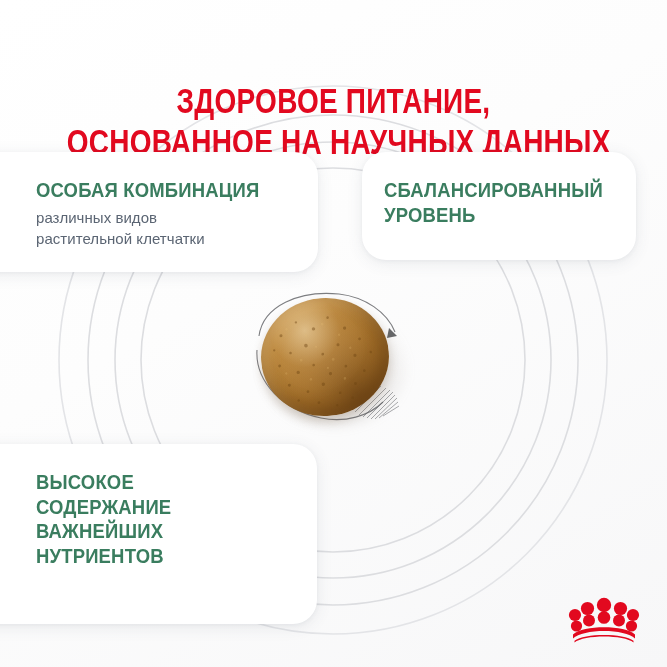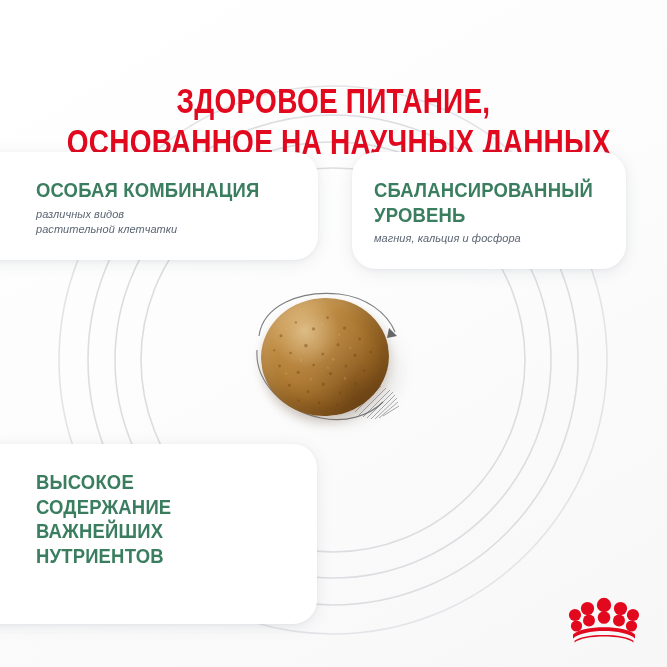--- a/index.html
+++ b/index.html
@@ -108,21 +108,21 @@
     box-sizing: border-box;
   }
   #card-1 {
     left: -40px;
     top: 152px;
     width: 358px;
     min-height: 108px;
     padding: 26px 22px 22px 76px;
   }
   #card-2 {
-    left: 352px;
+    left: 362px;
     top: 152px;
     width: 274px;
     min-height: 108px;
     padding: 26px 22px 22px 22px;
   }
   #card-3 {
     left: -40px;
     top: 444px;
     width: 357px;
     min-height: 180px;
@@ -135,26 +135,25 @@
     font-size: 21px;
     line-height: 1.17;
     letter-spacing: 0.2px;
     transform: scaleX(0.88);
     transform-origin: left top;
     white-space: pre-line;
     margin: 0 0 4px 0;
   }
   .card-body {
     color: #5b6573;
-    font-size: 11px;
+    font-size: 15px;
     line-height: 1.44;
     letter-spacing: 0.05px;
     white-space: pre-line;
     margin: 0;
-    font-style: italic;
   }
 
   
   #logo {
     position: absolute;
     right: 26px;
     bottom: 22px;
     width: 74px;
     height: 52px;
   }
@@ -252,21 +251,20 @@
 
   <div class="card" id="card-1">
     <p class="card-heading">ОСОБАЯ КОМБИНАЦИЯ</p>
     <p class="card-body">различных видов
 растительной клетчатки</p>
   </div>
 
   <div class="card" id="card-2">
     <p class="card-heading">СБАЛАНСИРОВАННЫЙ
 УРОВЕНЬ</p>
-    <p class="card-body">магния, кальция и фосфора</p>
   </div>
 
   <div class="card" id="card-3">
     <p class="card-heading">ВЫСОКОЕ СОДЕРЖАНИЕ
 ВАЖНЕЙШИХ НУТРИЕНТОВ</p>
   </div>
 
   <svg id="logo" viewBox="0 0 74 52" xmlns="http://www.w3.org/2000/svg">
     <g fill="#e2091f">
       <circle cx="37" cy="12" r="7.2"></circle>

